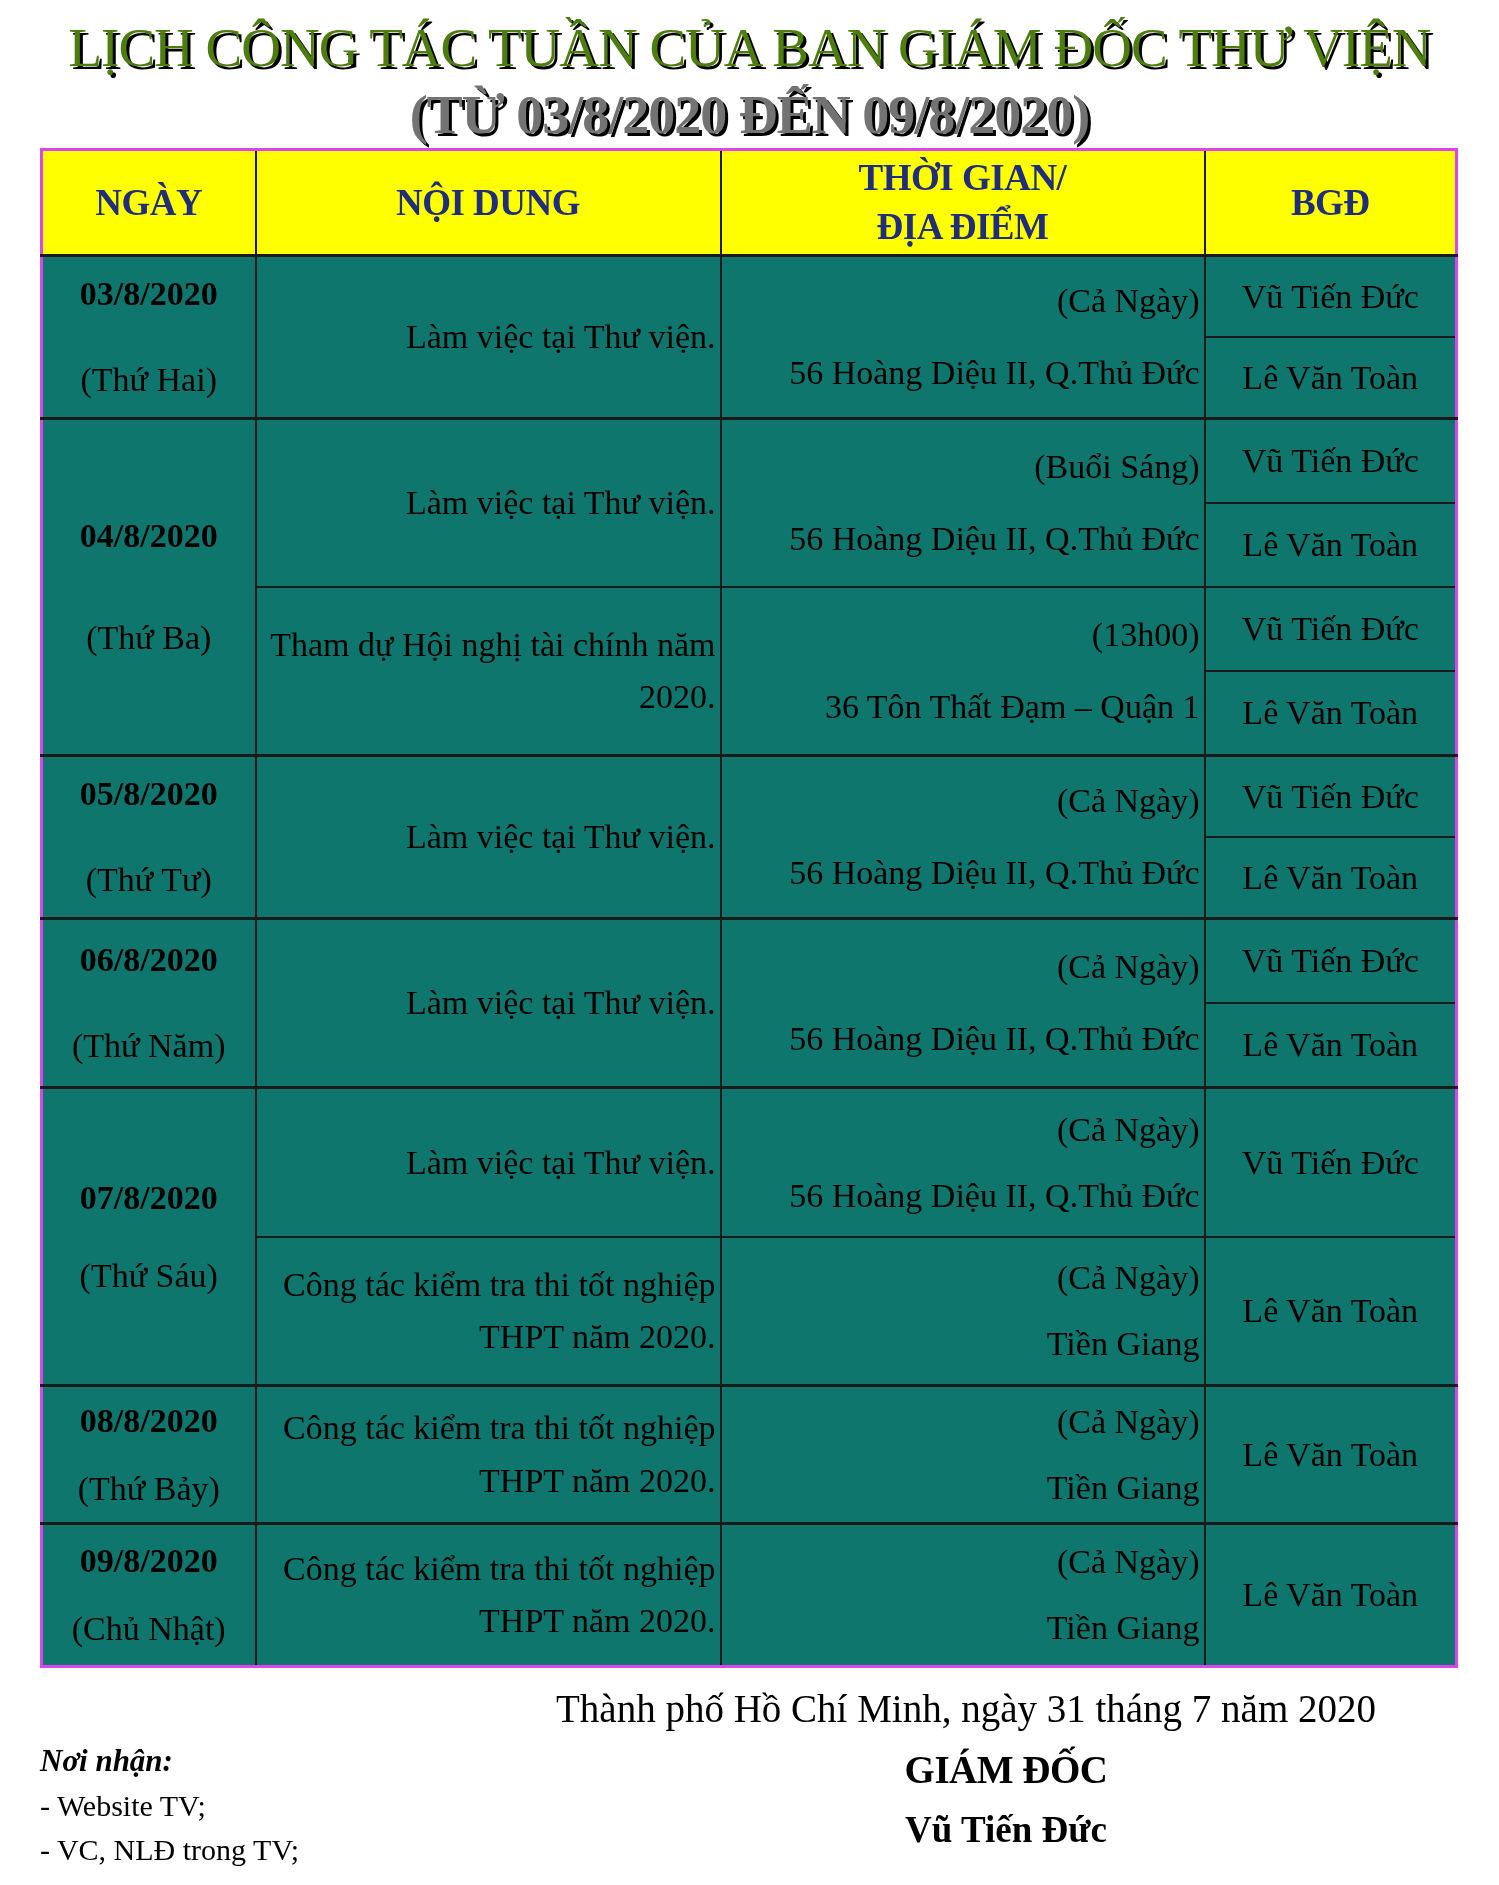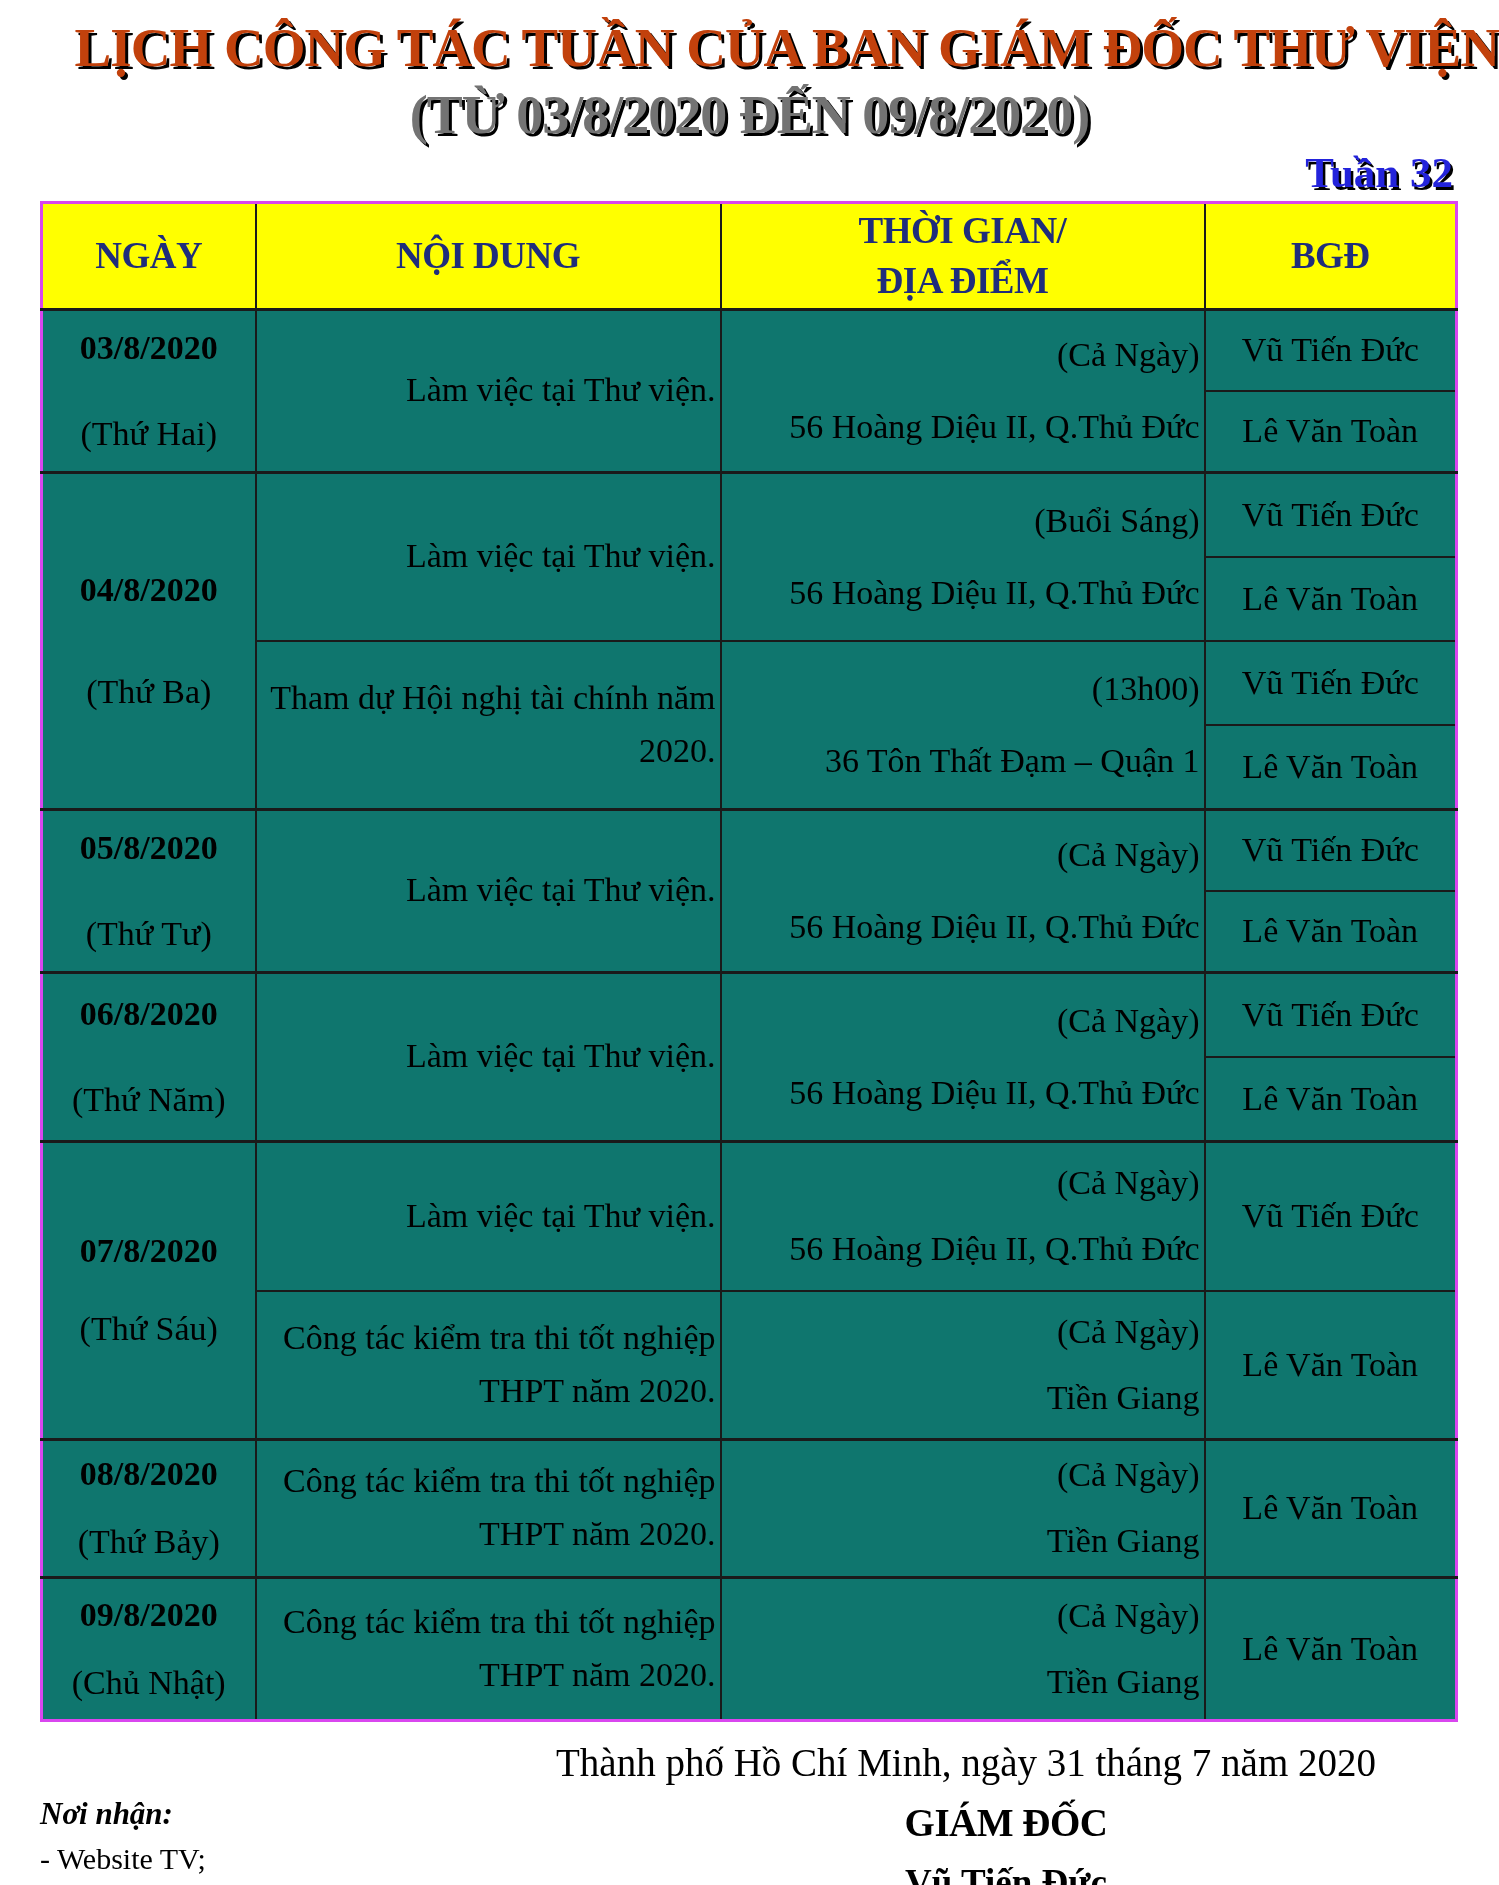--- a/index.html
+++ b/index.html
@@ -8,25 +8,25 @@
     min-height: 1885px;
     background: #ffffff;
     font-family: "Liberation Serif", "DejaVu Serif", serif;
     color: #000;
     overflow: hidden;
   }
 
   
   .doc-title {
     margin-top: 14px;
-    text-align: right;
+    text-align: center;
     font-size: 55px;
-    font-weight: bold;
+    font-weight: normal;
     letter-spacing: -1px;
-    color: #c2410c;
+    color: #4d7c0f;
     text-shadow: 3px 3px 0 #000000;
     line-height: 1.25;
   }
   .doc-subtitle {
     text-align: center;
     font-size: 54px;
     font-weight: bold;
     letter-spacing: -1px;
     color: #737373;
     text-shadow: 3px 3px 0 #000000;
@@ -110,21 +110,20 @@
   .sig-position { margin-top: 8px;  font-size: 39px; font-weight: bold; letter-spacing: -0.5px; }
   .sig-name     { margin-top: 16px; font-size: 37px; font-weight: bold; }
 </style>
 </head>
 <body>
 
 <div class="page">
 
   <div class="doc-title">LỊCH CÔNG TÁC TUẦN CỦA BAN GIÁM ĐỐC THƯ VIỆN</div>
   <div class="doc-subtitle">(TỪ 03/8/2020 ĐẾN 09/8/2020)</div>
-  <div class="week-label">Tuần 32</div>
 
   <table class="schedule">
     <colgroup>
       <col style="width:214px">
       <col style="width:465px">
       <col style="width:484px">
       <col style="width:252px">
     </colgroup>
     <thead>
       <tr>

